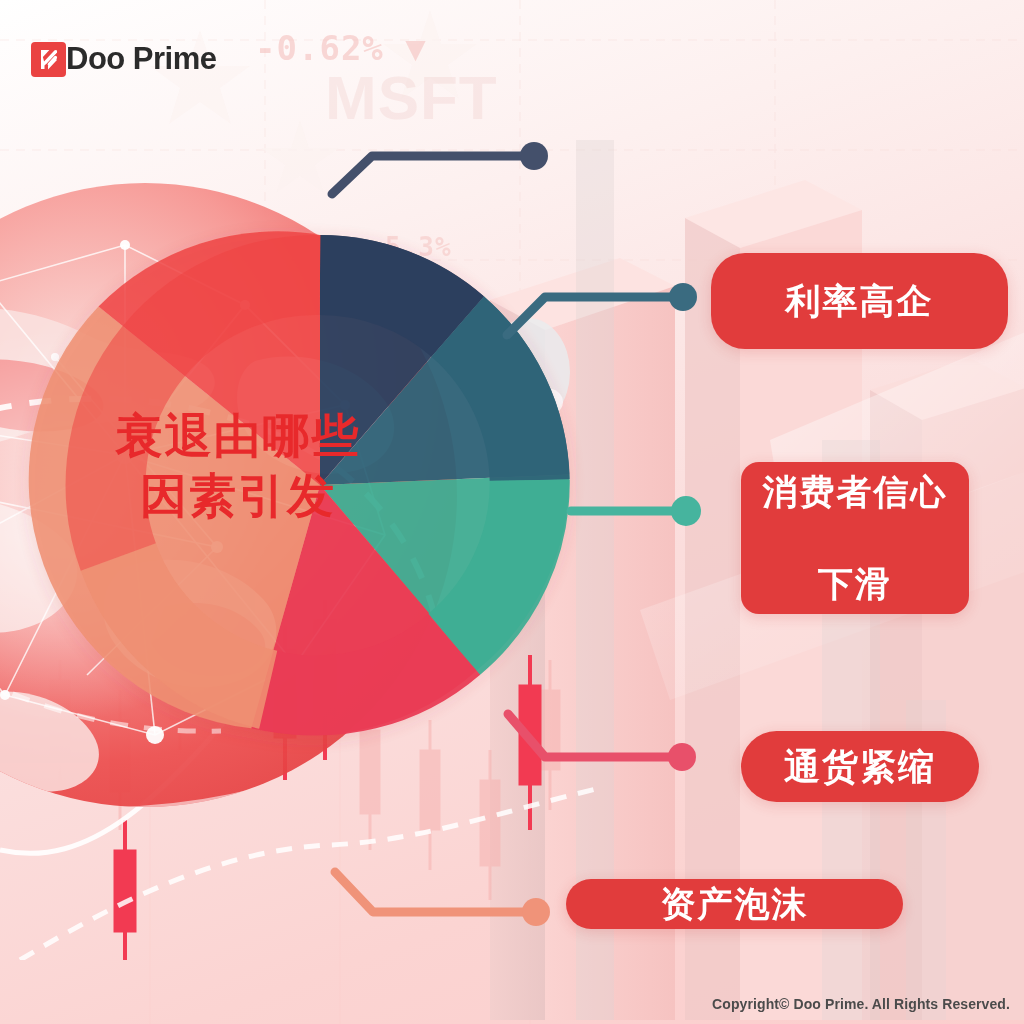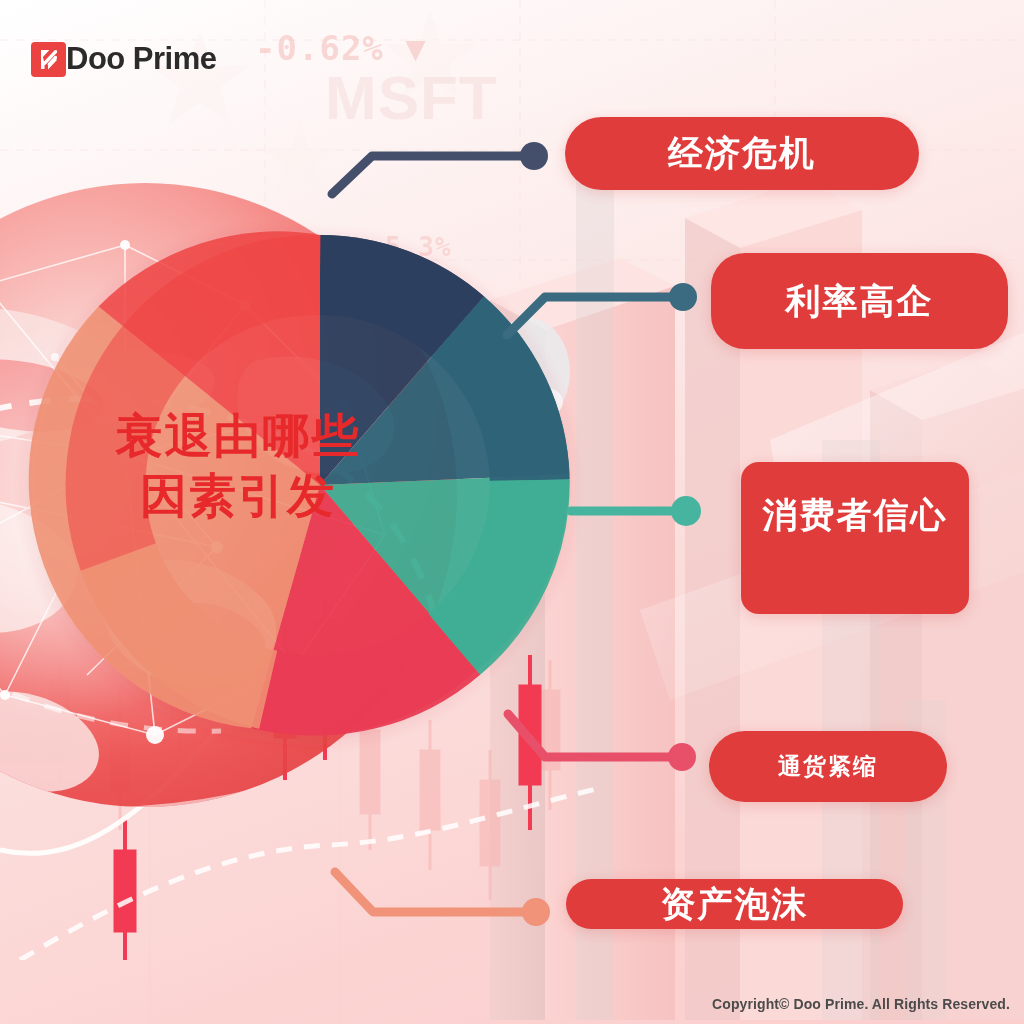--- a/index.html
+++ b/index.html
@@ -52,21 +52,21 @@
 
   
   .pill{position:absolute;background:#e13c3c;color:#fff;display:flex;align-items:center;
         justify-content:center;font-weight:800;letter-spacing:2px;
         box-shadow:0 3px 14px rgba(200,40,40,.18);}
   .pill span{display:block;text-align:center;line-height:1.32;}
 
   #pill-0{left:565px;top:117px;width:354px;height:73px;border-radius:37px;font-size:35px;}
   #pill-1{left:711px;top:253px;width:297px;height:96px;border-radius:34px;font-size:35px;}
   #pill-2{left:741px;top:462px;width:228px;height:152px;border-radius:18px;font-size:35px;}
-  #pill-3{left:709px;top:731px;width:238px;height:71px;border-radius:36px;font-size:23px;}
+  #pill-3{left:741px;top:731px;width:238px;height:71px;border-radius:36px;font-size:36px;}
   #pill-4{left:566px;top:879px;width:337px;height:50px;border-radius:34px;font-size:35px;}
 
   
   .footer{position:absolute;right:14px;bottom:12px;color:#4b4b4b;font-size:14px;
           font-weight:700;letter-spacing:.1px;}
 </style>
 </head>
 <body>
 
 <div id="stage">
@@ -334,29 +334,27 @@
       </svg>
     </div>
     <div class="logo-text">Doo Prime</div>
   </div>
 
   <div class="headline" style="z-index: 6; color: rgb(232, 41, 43);">
     <div>衰退由哪些</div>
     <div>因素引发</div>
   </div>
 
-  <div class="pill" id="pill-0" style="z-index: 5; background: rgb(225, 60, 60);">
-    <span>经济危机</span>
-  </div>
   <div class="pill" id="pill-1" style="z-index: 5; background: rgb(225, 60, 60);">
     <span>利率高企</span>
   </div>
   <div class="pill" id="pill-2" style="z-index: 5; background: rgb(225, 60, 60);">
     <span>
       <span>消费者信心</span><br>
+      <span>下滑</span>
     </span>
   </div>
   <div class="pill" id="pill-3" style="z-index: 5; background: rgb(225, 60, 60);">
     <span>通货紧缩</span>
   </div>
   <div class="pill" id="pill-4" style="z-index: 5; background: rgb(225, 60, 60);">
     <span>资产泡沫</span>
   </div>
 
   <div class="footer" style="z-index:6;">Copyright© Doo Prime. All Rights Reserved.</div>

